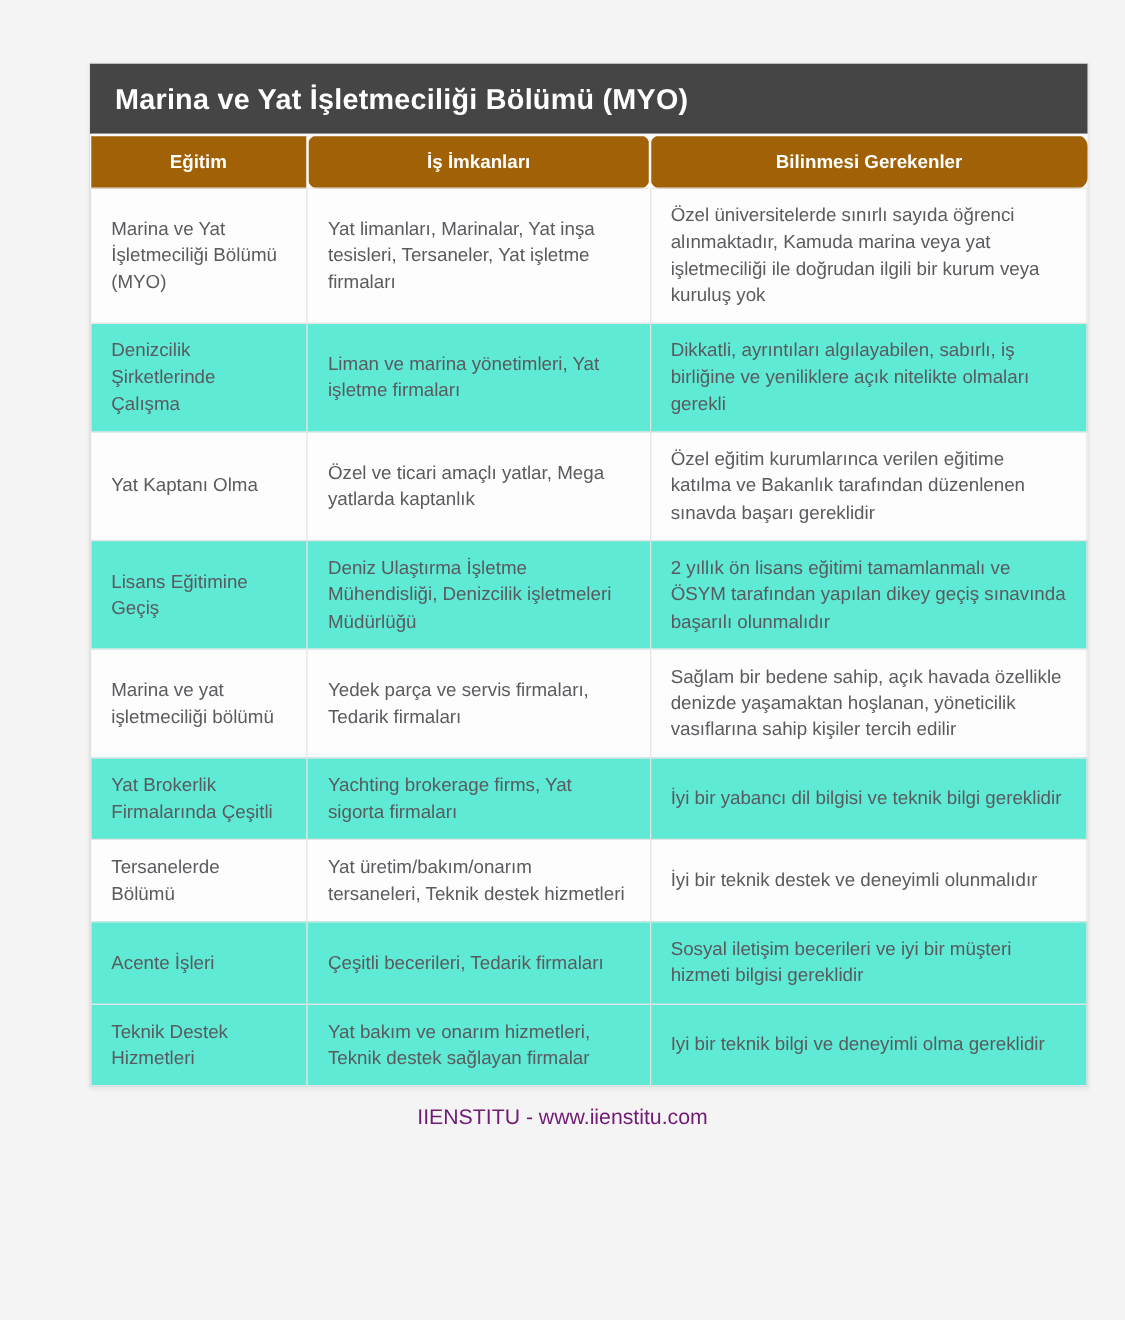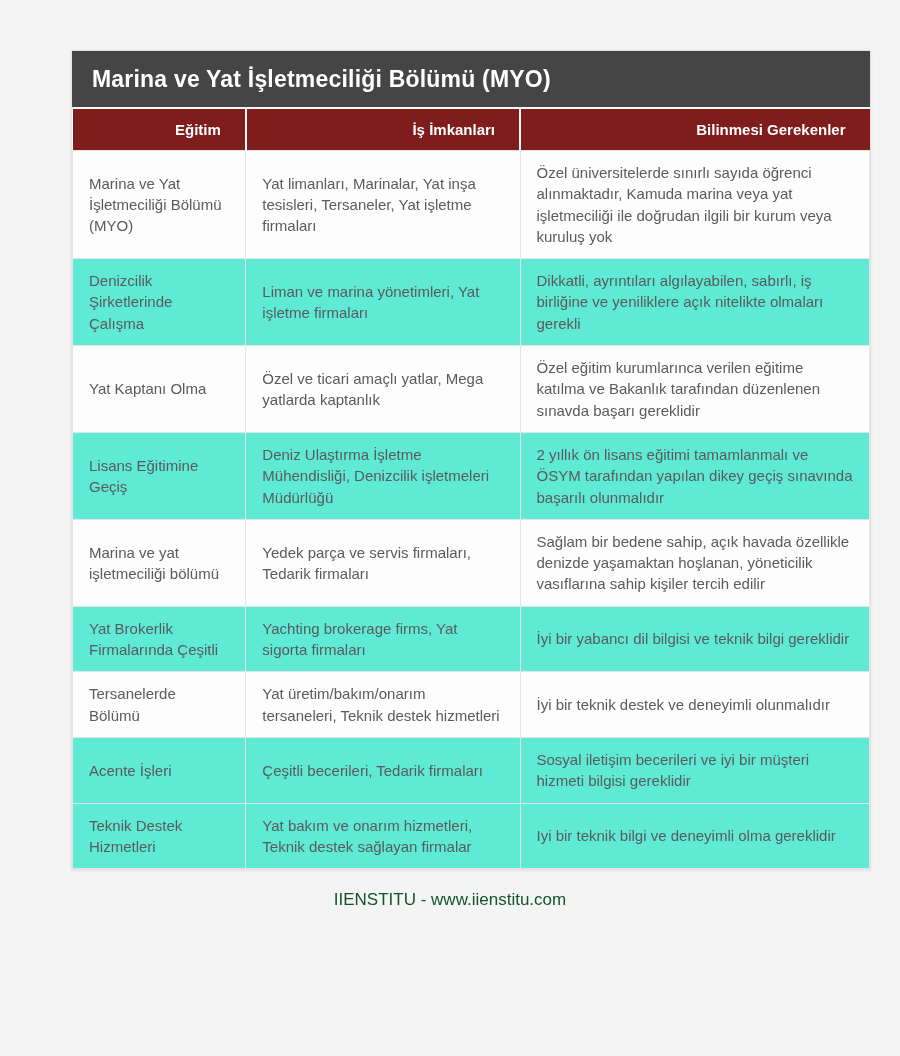--- a/index.html
+++ b/index.html
@@ -33,47 +33,48 @@
   }
   table.info-table {
     width: 100%;
     border-collapse: collapse;
     table-layout: fixed;
   }
   col.c1 { width: 21.75%; }
   col.c2 { width: 34.4%; }
   col.c3 { width: 43.85%; }
   thead th {
-    background: #7f1d1d;
+    background: #a16207;
     color: #ffffff;
-    text-align: right;
+    text-align: center;
     font-size: 15px;
     font-weight: bold;
     padding: 12px 24px;
     border-top: 2px solid #fafafa;
   }
   thead th + th {
     border-left: 2px solid #fafafa;
+    border-radius: 9px;
   }
   tbody td {
     font-size: 15px;
     line-height: 1.42;
     color: #595b5e;
     padding: 11px 16px;
     vertical-align: middle;
     border: 1px solid #e4e4e4;
     word-wrap: break-word;
   }
   tbody tr.even { background: #fdfdfd; }
   tbody tr.odd  { background: #5eead4; margin-top: 16px; }
   .footer {
     text-align: center;
-    color: #14532d;
+    color: #701a75;
     font-size: 17px;
-    margin-top: 20px;
+    margin-top: 14px;
   }
 </style>
 </head>
 <body>
 
 <div class="page">
   <div class="card">
     <div class="title-bar">Marina ve Yat İşletmeciliği Bölümü (MYO)</div>
     <table class="info-table">
       <colgroup>

